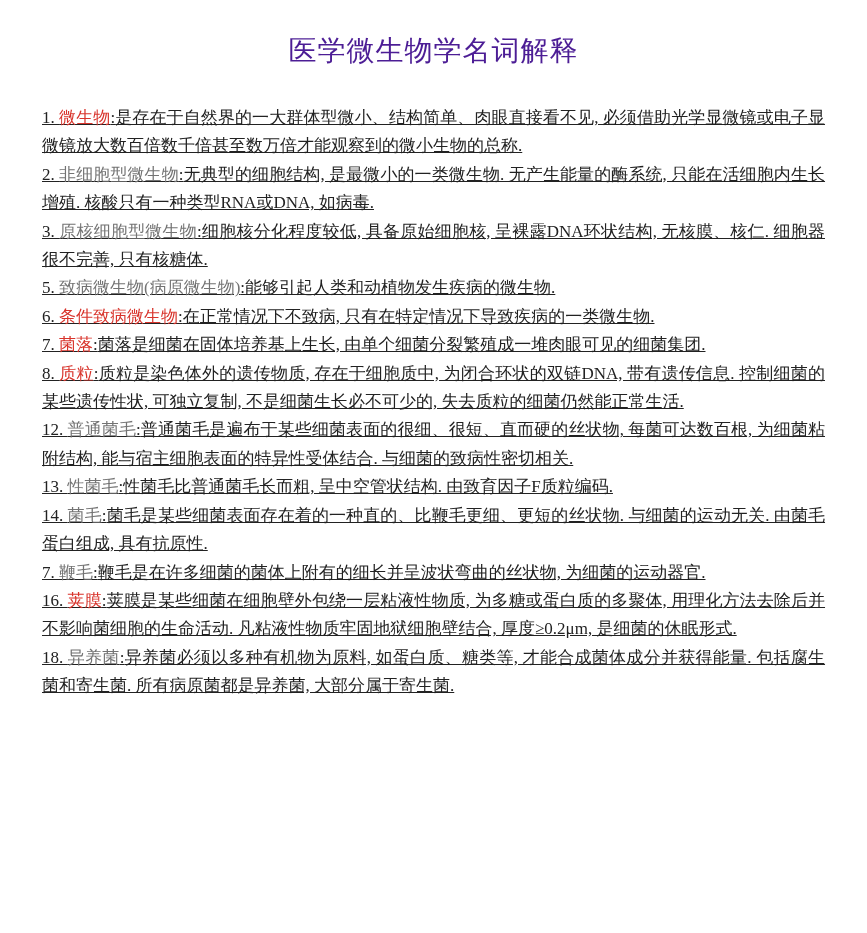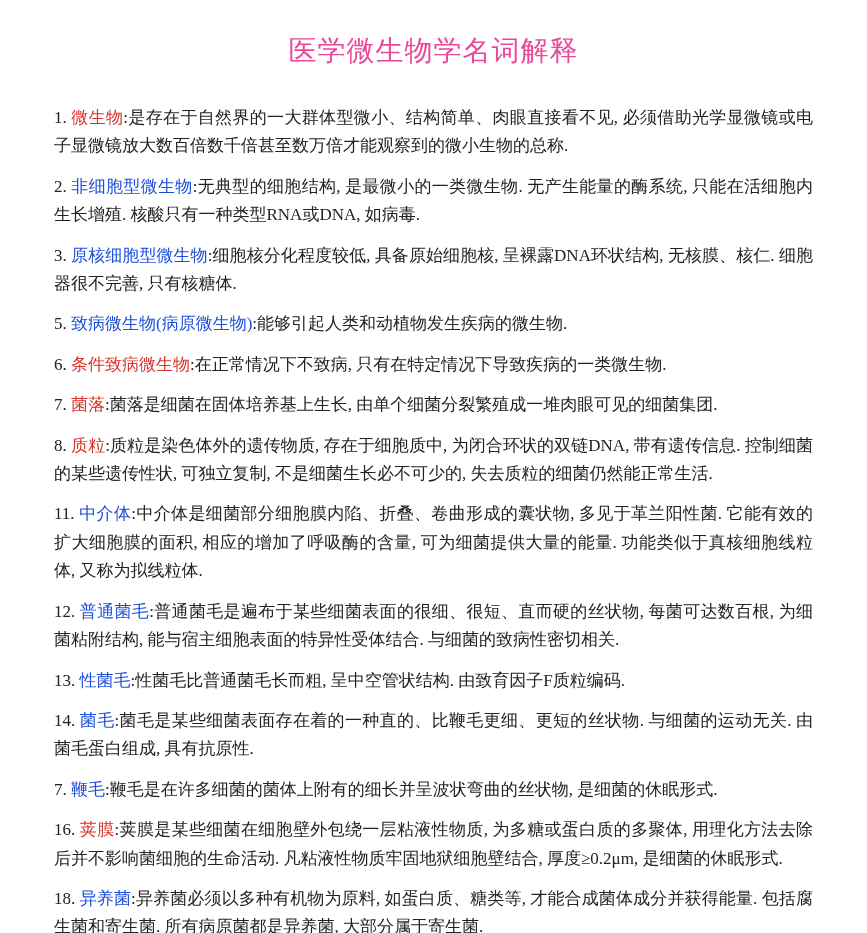--- a/index.html
+++ b/index.html
@@ -19,59 +19,59 @@
     background: #ffffff;
     box-sizing: border-box;
   }
   .doc-title {
     margin: 0;
     padding-top: 32px;
     text-align: center;
     font-size: 28px;
     font-weight: 500;
     letter-spacing: 1px;
-    color: #ec4899;
+    color: #4c1d95;
   }
   .content {
     margin: 34px 42px 0 42px;
     font-size: 17px;
     line-height: 28.4px;
     text-align: justify;
     color: #222222;
   }
   .entry {
-    margin: 12px;
+    margin: 0;
     padding: 0;
+    text-decoration: underline;
   }
   .entry .num,
   .entry .colon,
   .entry .def {
     color: #222222;
   }
   .entry .term {
-    color: #1d4ed8;
+    color: #737373;
   }
   .entry .term.red {
     color: #d8332b;
   }
 </style>
 </head>
 <body>
 
 <div class="page">
   <h1 class="doc-title">医学微生物学名词解释</h1>
   <div class="content">
       <p class="entry"><span class="num">1. </span><span class="term red">微生物</span><span class="colon">:</span><span class="def">是存在于自然界的一大群体型微小、结构简单、肉眼直接看不见, 必须借助光学显微镜或电子显微镜放大数百倍数千倍甚至数万倍才能观察到的微小生物的总称.</span></p>
       <p class="entry"><span class="num">2. </span><span class="term">非细胞型微生物</span><span class="colon">:</span><span class="def">无典型的细胞结构, 是最微小的一类微生物. 无产生能量的酶系统, 只能在活细胞内生长增殖. 核酸只有一种类型RNA或DNA, 如病毒.</span></p>
       <p class="entry"><span class="num">3. </span><span class="term">原核细胞型微生物</span><span class="colon">:</span><span class="def">细胞核分化程度较低, 具备原始细胞核, 呈裸露DNA环状结构, 无核膜、核仁. 细胞器很不完善, 只有核糖体.</span></p>
       <p class="entry"><span class="num">5. </span><span class="term">致病微生物(病原微生物)</span><span class="colon">:</span><span class="def">能够引起人类和动植物发生疾病的微生物.</span></p>
       <p class="entry"><span class="num">6. </span><span class="term red">条件致病微生物</span><span class="colon">:</span><span class="def">在正常情况下不致病, 只有在特定情况下导致疾病的一类微生物.</span></p>
       <p class="entry"><span class="num">7. </span><span class="term red">菌落</span><span class="colon">:</span><span class="def">菌落是细菌在固体培养基上生长, 由单个细菌分裂繁殖成一堆肉眼可见的细菌集团.</span></p>
       <p class="entry"><span class="num">8. </span><span class="term red">质粒</span><span class="colon">:</span><span class="def">质粒是染色体外的遗传物质, 存在于细胞质中, 为闭合环状的双链DNA, 带有遗传信息. 控制细菌的某些遗传性状, 可独立复制, 不是细菌生长必不可少的, 失去质粒的细菌仍然能正常生活.</span></p>
-      <p class="entry"><span class="num">11. </span><span class="term">中介体</span><span class="colon">:</span><span class="def">中介体是细菌部分细胞膜内陷、折叠、卷曲形成的囊状物, 多见于革兰阳性菌. 它能有效的扩大细胞膜的面积, 相应的增加了呼吸酶的含量, 可为细菌提供大量的能量. 功能类似于真核细胞线粒体, 又称为拟线粒体.</span></p>
       <p class="entry"><span class="num">12. </span><span class="term">普通菌毛</span><span class="colon">:</span><span class="def">普通菌毛是遍布于某些细菌表面的很细、很短、直而硬的丝状物, 每菌可达数百根, 为细菌粘附结构, 能与宿主细胞表面的特异性受体结合. 与细菌的致病性密切相关.</span></p>
       <p class="entry"><span class="num">13. </span><span class="term">性菌毛</span><span class="colon">:</span><span class="def">性菌毛比普通菌毛长而粗, 呈中空管状结构. 由致育因子F质粒编码.</span></p>
       <p class="entry"><span class="num">14. </span><span class="term">菌毛</span><span class="colon">:</span><span class="def">菌毛是某些细菌表面存在着的一种直的、比鞭毛更细、更短的丝状物. 与细菌的运动无关. 由菌毛蛋白组成, 具有抗原性.</span></p>
-      <p class="entry"><span class="num">7. </span><span class="term">鞭毛</span><span class="colon">:</span><span class="def">鞭毛是在许多细菌的菌体上附有的细长并呈波状弯曲的丝状物, 是细菌的休眠形式.</span></p>
+      <p class="entry"><span class="num">7. </span><span class="term">鞭毛</span><span class="colon">:</span><span class="def">鞭毛是在许多细菌的菌体上附有的细长并呈波状弯曲的丝状物, 为细菌的运动器官.</span></p>
       <p class="entry"><span class="num">16. </span><span class="term red">荚膜</span><span class="colon">:</span><span class="def">荚膜是某些细菌在细胞壁外包绕一层粘液性物质, 为多糖或蛋白质的多聚体, 用理化方法去除后并不影响菌细胞的生命活动. 凡粘液性物质牢固地狱细胞壁结合, 厚度≥0.2μm, 是细菌的休眠形式.</span></p>
       <p class="entry"><span class="num">18. </span><span class="term">异养菌</span><span class="colon">:</span><span class="def">异养菌必须以多种有机物为原料, 如蛋白质、糖类等, 才能合成菌体成分并获得能量. 包括腐生菌和寄生菌. 所有病原菌都是异养菌, 大部分属于寄生菌.</span></p>
     </div>
 </div>
 
 </body></html>

